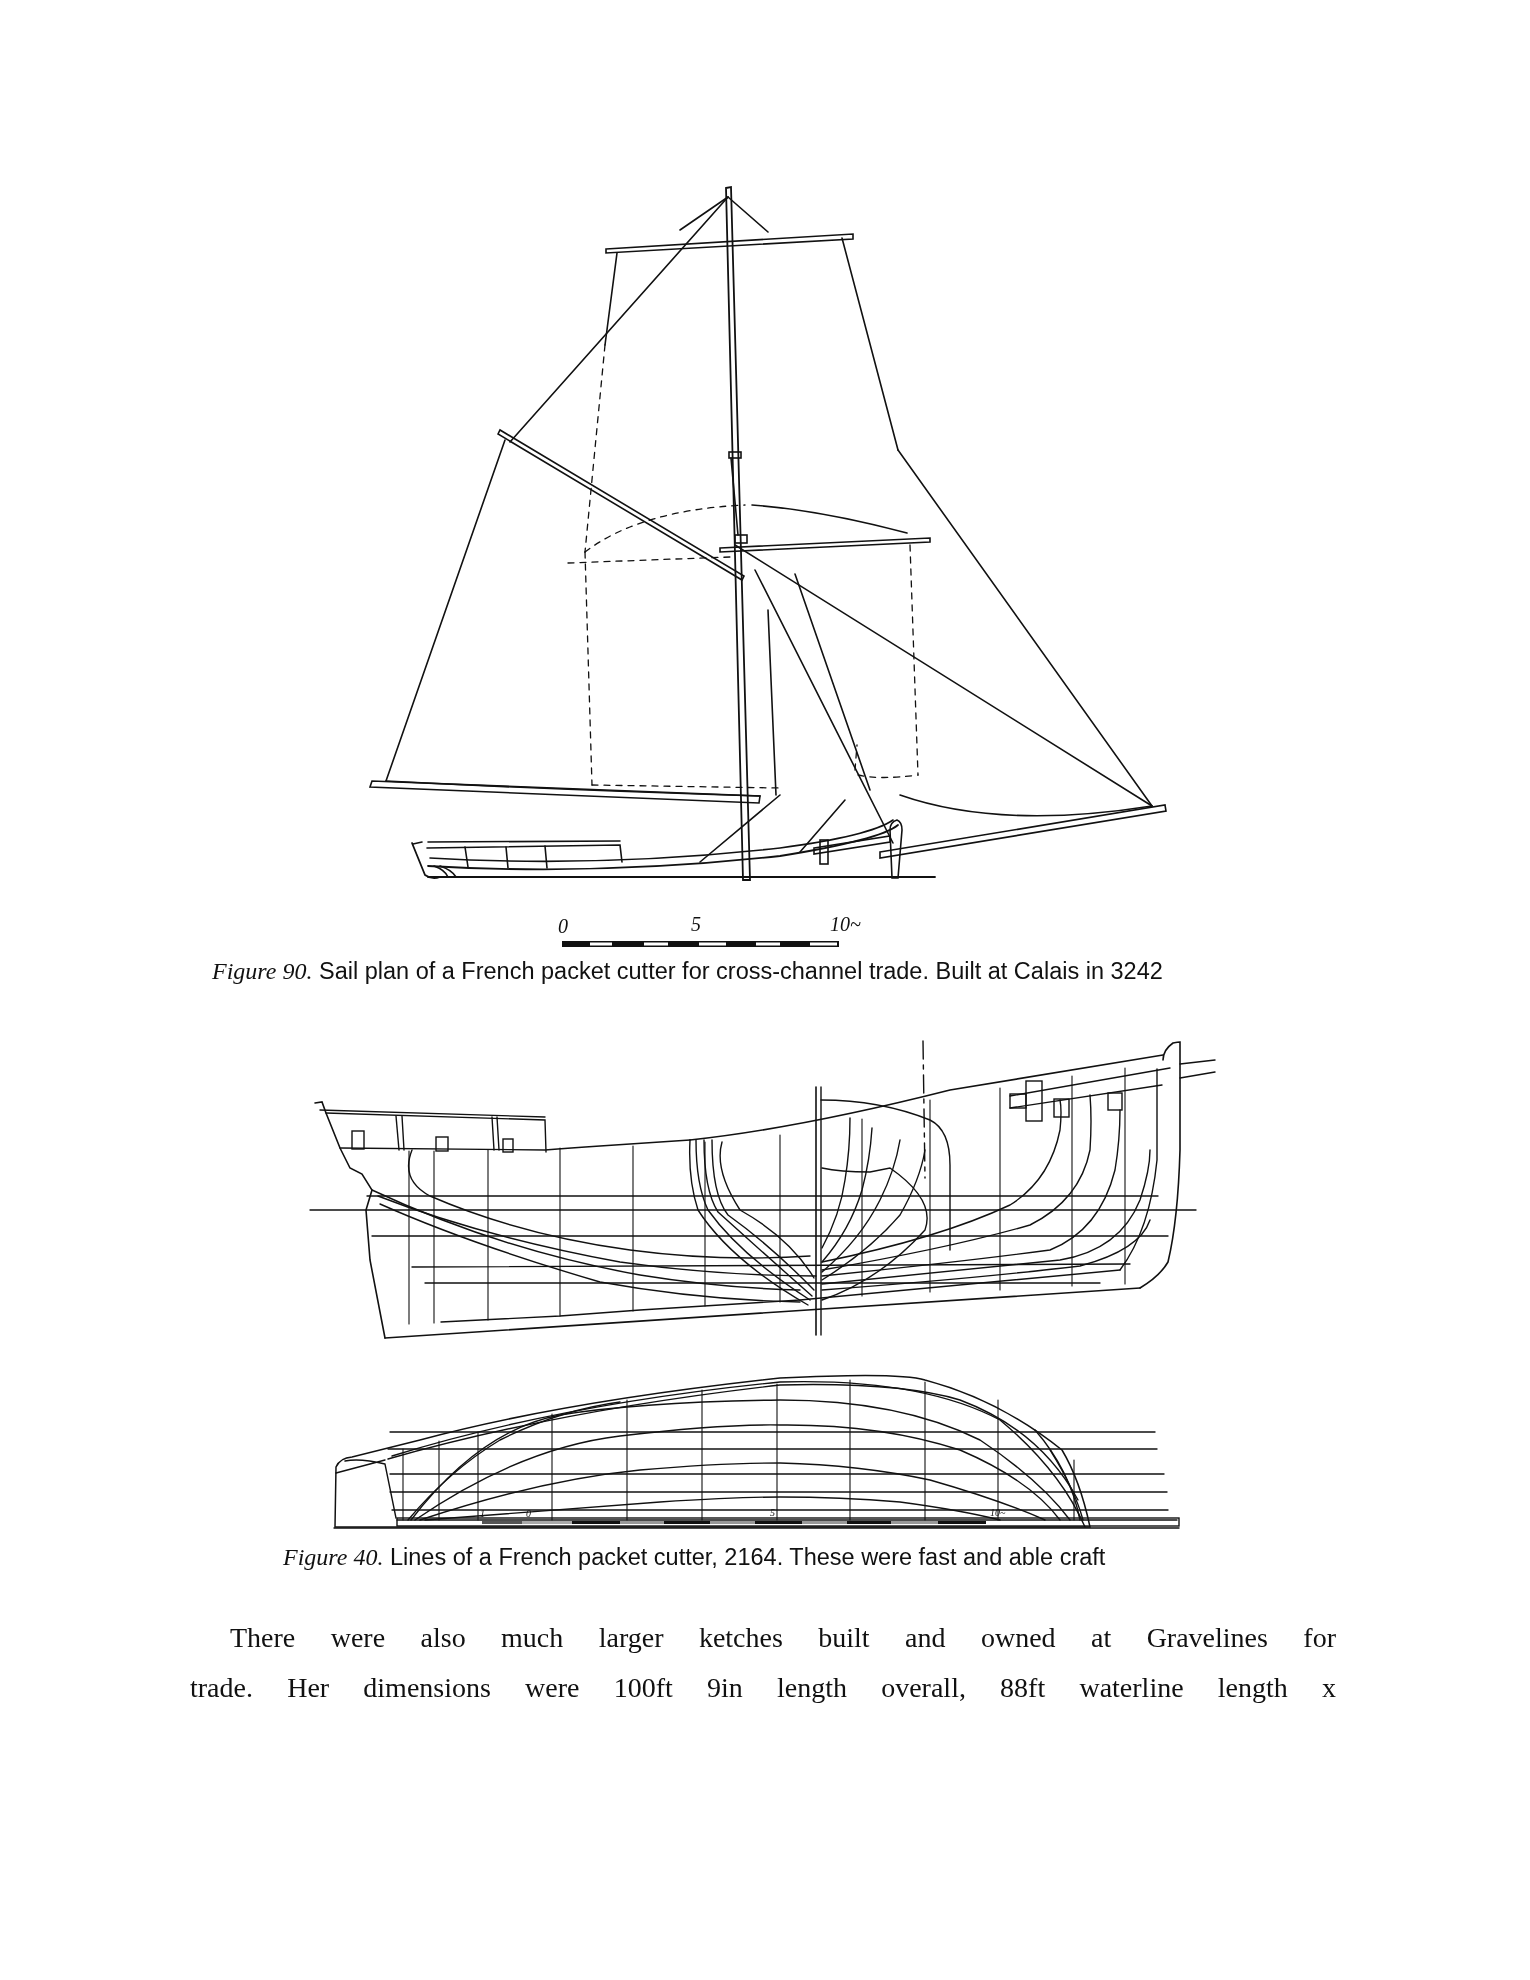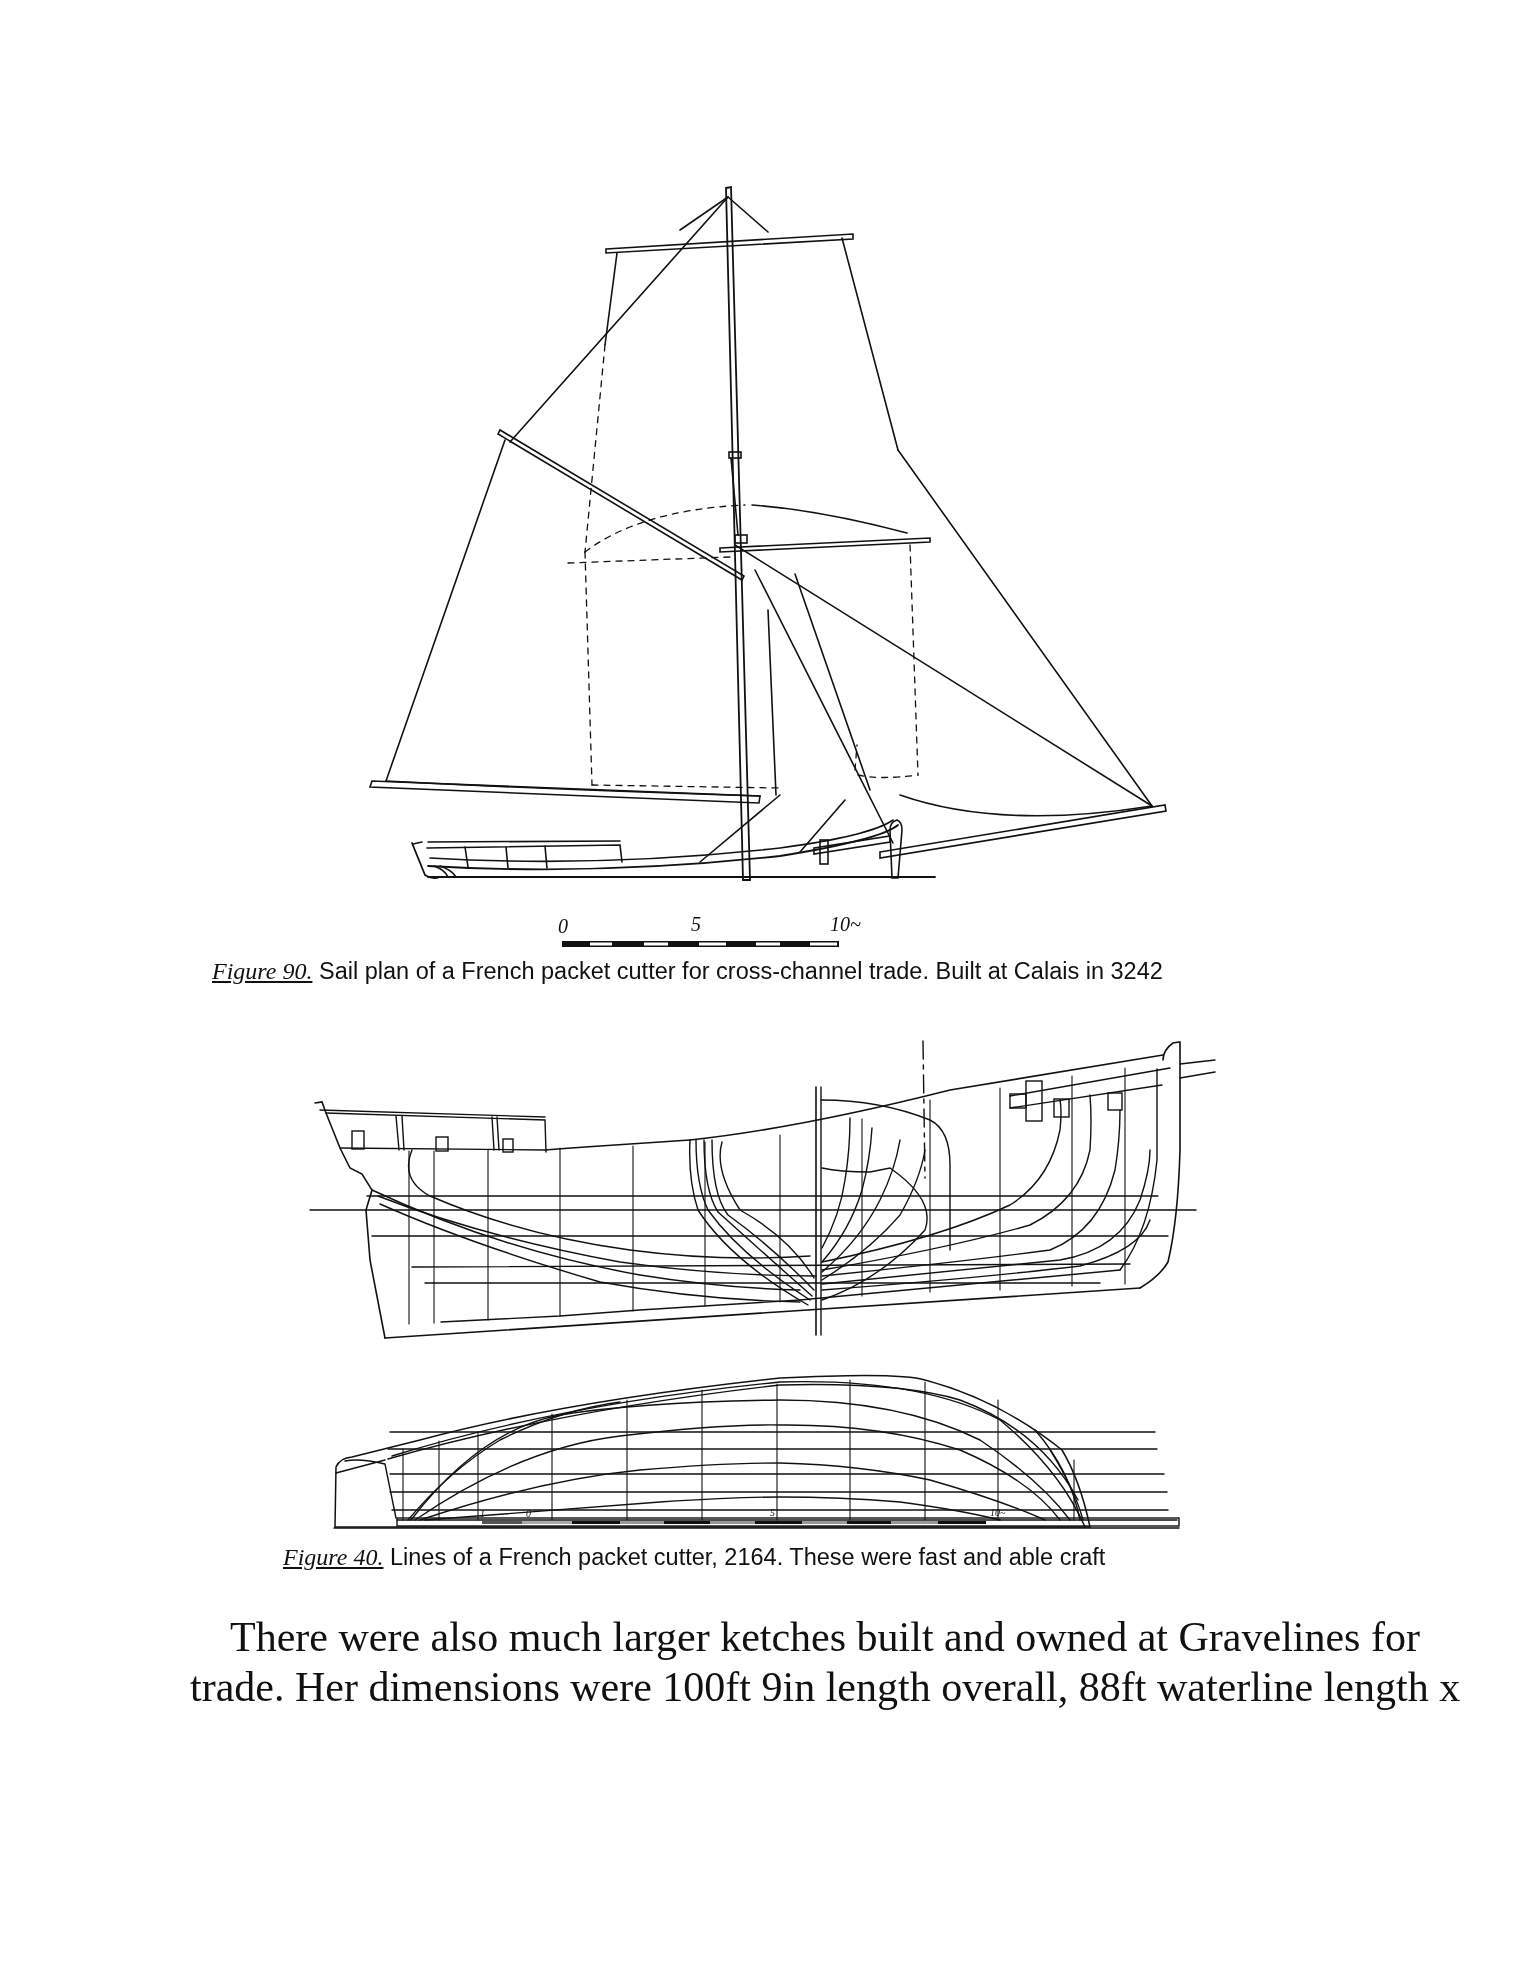--- a/index.html
+++ b/index.html
@@ -3,25 +3,25 @@
 <meta charset="utf-8">
 <style>
   html, body { margin: 0; padding: 0; background: #ffffff; }
   body { width: 1530px; height: 1980px; position: relative; overflow: hidden; }
   .page { position: absolute; left: 0; top: 0; width: 1530px; height: 1980px; background: #fff; }
   svg.fig { position: absolute; left: 0; top: 0; }
   .caption {
     position: absolute; white-space: nowrap; color: #111;
     font-family: "Liberation Sans", sans-serif; font-size: 23.5px; line-height: 28px;
   }
-  .caption .fig-label { font-family: "Liberation Serif", serif; font-style: italic; font-size: 24px; text-decoration: underline; }
+  .caption .fig-label { font-family: "Liberation Serif", serif; font-style: italic; font-size: 24px; }
   .scale-label { position: absolute; font-family: "Liberation Serif", serif; font-style: italic; color: #111; }
   .body-text {
     position: absolute; left: 190px; top: 1613px; width: 1146px;
-    font-family: "Liberation Serif", serif; font-size: 42px; line-height: 49.5px; color: #111;
+    font-family: "Liberation Serif", serif; font-size: 28px; line-height: 49.5px; color: #111;
   }
   .body-text .line { display: block; text-align: justify; text-align-last: justify; height: 49.5px; white-space: nowrap; }
   .body-text .line.indent { padding-left: 40px; }
 </style>
 </head>
 <body>
 
 <div class="page">
 
   <svg class="fig" width="1530" height="1000" viewBox="0 0 1530 1000" fill="none" stroke="#111" stroke-width="1.6" stroke-linecap="round">

